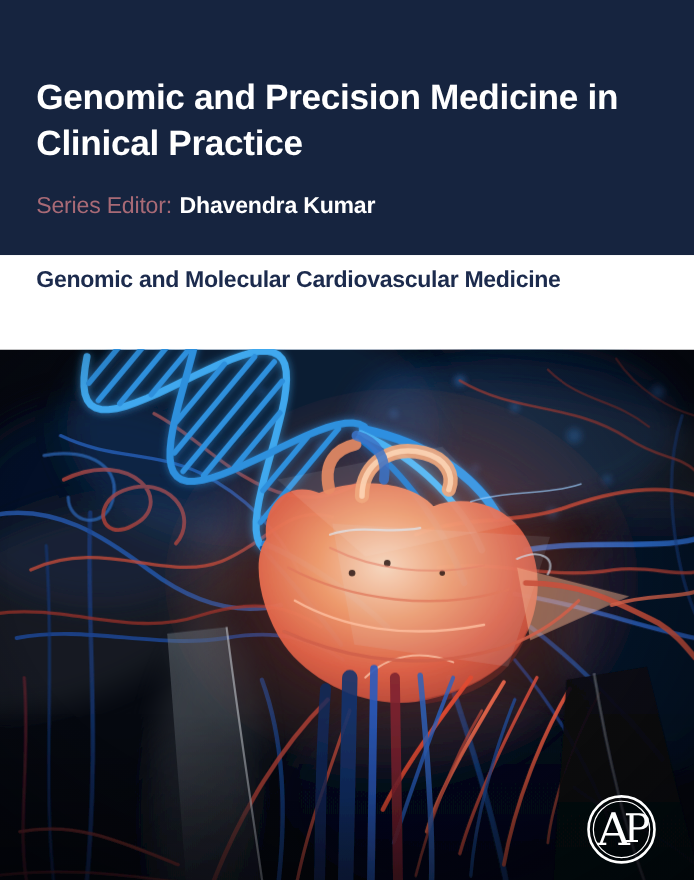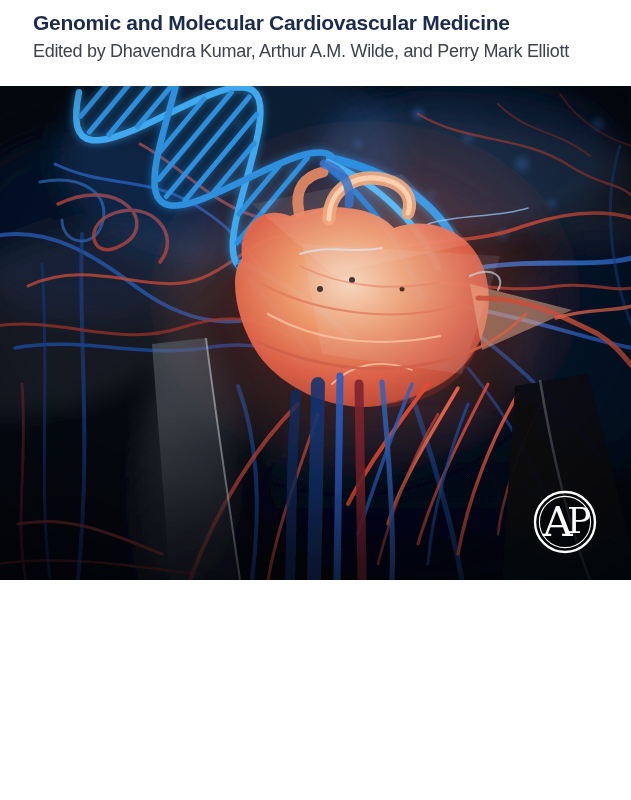--- a/index.html
+++ b/index.html
@@ -39,24 +39,27 @@
   
   .artwork{margin:0;width:631px;height:494px;background:var(--artwork-bg,#05070d);position:relative;}
   .artwork svg{display:block;width:631px;height:494px;}
   .ap-text{font-family:"DejaVu Serif","Liberation Serif",serif;fill:#ffffff;}
 </style>
 </head>
 <body>
 
 <div class="cover">
 
+  <header class="cover-header">
+    <h1 class="series-title">Genomic and Precision Medicine in Clinical Practice</h1>
+    <p class="series-editor"><span class="se-label">Series Editor:</span><span class="se-name">Dhavendra Kumar</span></p>
+  </header>
 
   <section class="volume-band">
     <h2 class="volume-title">Genomic and Molecular Cardiovascular Medicine</h2>
-    <p class="editors-line">Edited by Dhavendra Kumar, Arthur A.M. Wilde, and Perry Mark Elliott</p>
   </section>
 
   <figure class="artwork">
     <svg viewBox="0 0 631 494" xmlns="http://www.w3.org/2000/svg">
       <defs>
         <radialGradient id="heartGlow" cx="0.5" cy="0.48" r="0.55">
           <stop offset="0%" stop-color="rgba(244,124,82,0.60)"></stop>
           <stop offset="45%" stop-color="rgba(205,75,52,0.28)"></stop>
           <stop offset="100%" stop-color="rgba(205,75,52,0)"></stop>
         </radialGradient>

